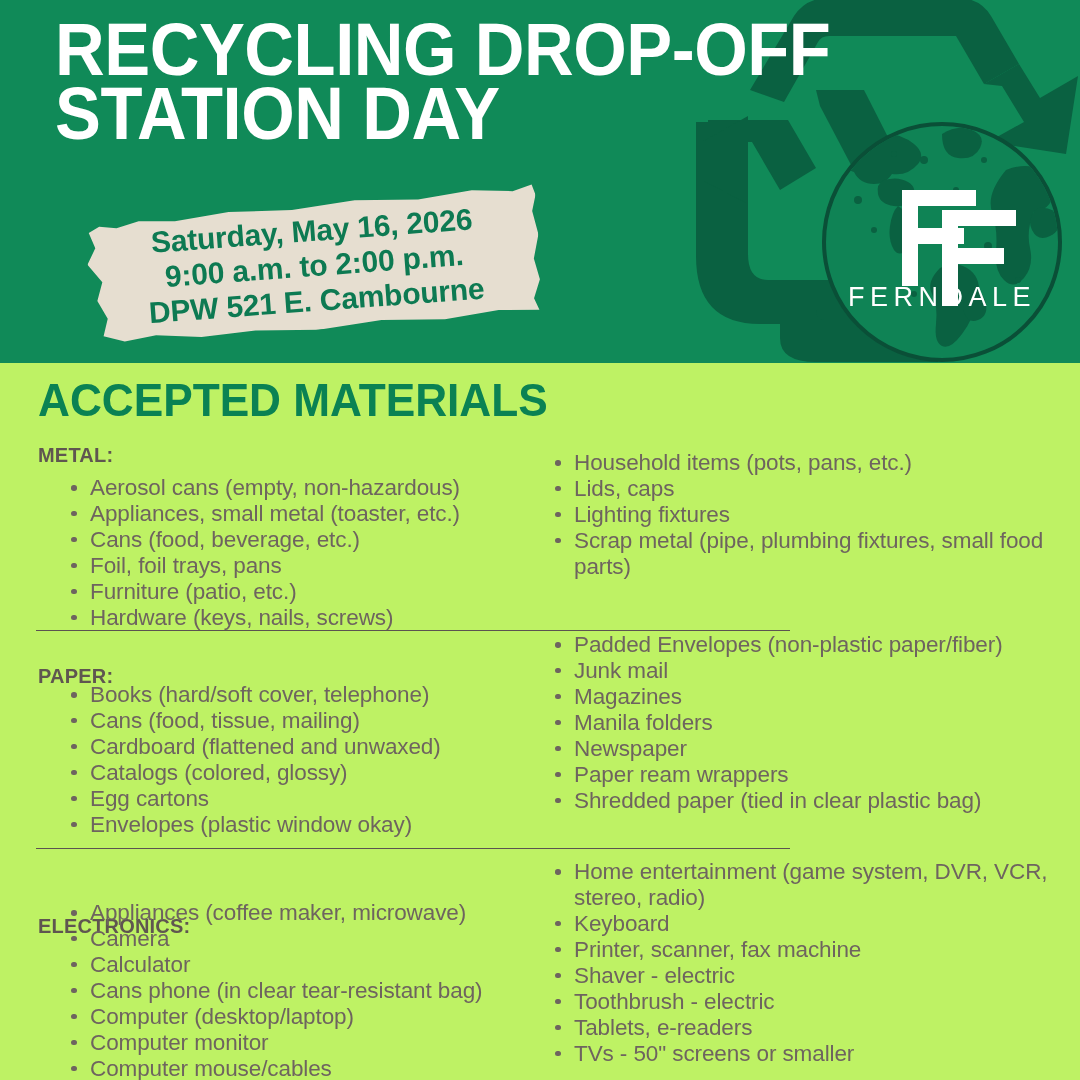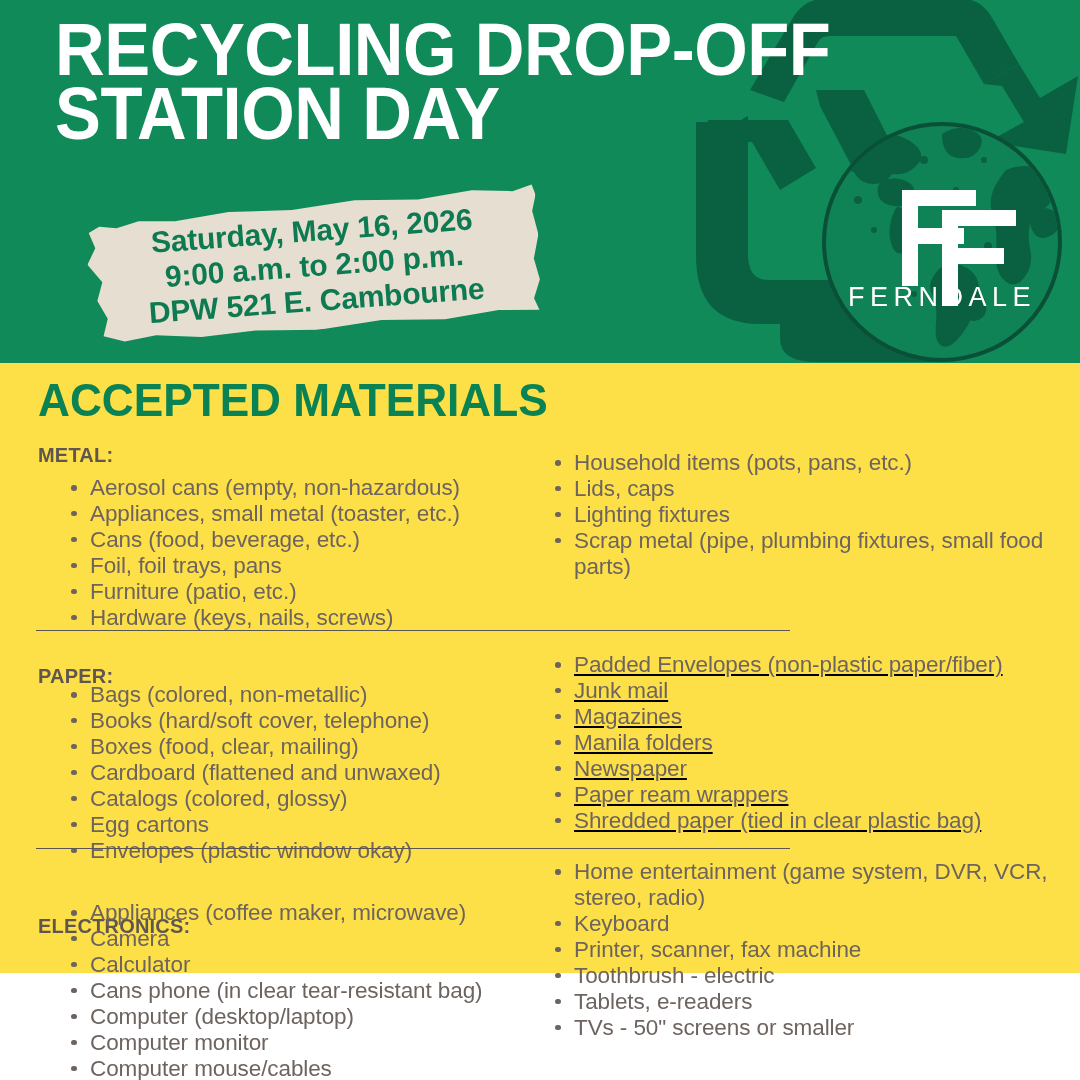--- a/index.html
+++ b/index.html
@@ -87,23 +87,23 @@
     font-size: 30px;
     line-height: 1.16;
     letter-spacing: -0.2px;
   }
   .date-banner .date-text span { display: block; white-space: nowrap; }
 
   
   .body-area {
     position: relative;
     width: 1080px;
-    height: 610px;
+    height: 717px;
     padding: 0;
-    background: #fde047;
+    background: #bef264;
   }
 
   .accepted-heading {
     position: absolute;
     left: 38px;
     top: 13px;
     color: #0a8253;
     font-family: "Liberation Sans Narrow", "Liberation Sans", sans-serif;
     font-weight: 700;
     font-size: 47px;
@@ -151,21 +151,21 @@
   ul.col {
     position: absolute;
     list-style: none;
   }
   ul.col.left  { left: 64px;  width: 470px; }
   ul.col.right { left: 548px; width: 510px; }
 
   .section.metal ul.col.left        { top: 30px; }
   .section.metal ul.col.right       { top: 5px; }
   .section.paper ul.col.left        { top: 52px; }
-  .section.paper ul.col.right       { top: 22px; text-decoration: underline; }
+  .section.paper ul.col.right       { top: 2px; }
   .section.electronics ul.col.left  { top: 52px; }
   .section.electronics ul.col.right { top: 11px; }
 
   ul.col li {
     position: relative;
     padding-left: 26px;
     color: #6e645f;
     font-family: "Liberation Sans", sans-serif;
     font-weight: 400;
     font-size: 22.5px;
@@ -277,23 +277,22 @@
         <li>Lids, caps</li>
         <li>Lighting fixtures</li>
         <li>Scrap metal (pipe, plumbing fixtures, small food parts)</li>
       </ul>
     </div>
 
     <div class="section paper">
       <div class="divider"></div>
       <div class="section-title">PAPER:</div>
       <ul class="col left">
-        <li>Bags (colored, non-metallic)</li>
         <li>Books (hard/soft cover, telephone)</li>
-        <li>Boxes (food, clear, mailing)</li>
+        <li>Cans (food, tissue, mailing)</li>
         <li>Cardboard (flattened and unwaxed)</li>
         <li>Catalogs (colored, glossy)</li>
         <li>Egg cartons</li>
         <li>Envelopes (plastic window okay)</li>
       </ul>
       <ul class="col right">
         <li>Padded Envelopes (non-plastic paper/fiber)</li>
         <li>Junk mail</li>
         <li>Magazines</li>
         <li>Manila folders</li>
@@ -312,20 +311,21 @@
         <li>Calculator</li>
         <li>Cans phone (in clear tear-resistant bag)</li>
         <li>Computer (desktop/laptop)</li>
         <li>Computer monitor</li>
         <li>Computer mouse/cables</li>
       </ul>
       <ul class="col right">
         <li>Home entertainment (game system, DVR, VCR, stereo, radio)</li>
         <li>Keyboard</li>
         <li>Printer, scanner, fax machine</li>
+        <li>Shaver - electric</li>
         <li>Toothbrush - electric</li>
         <li>Tablets, e-readers</li>
         <li>TVs - 50" screens or smaller</li>
       </ul>
     </div>
 
   </div>
 </div>
 
 </body></html>

